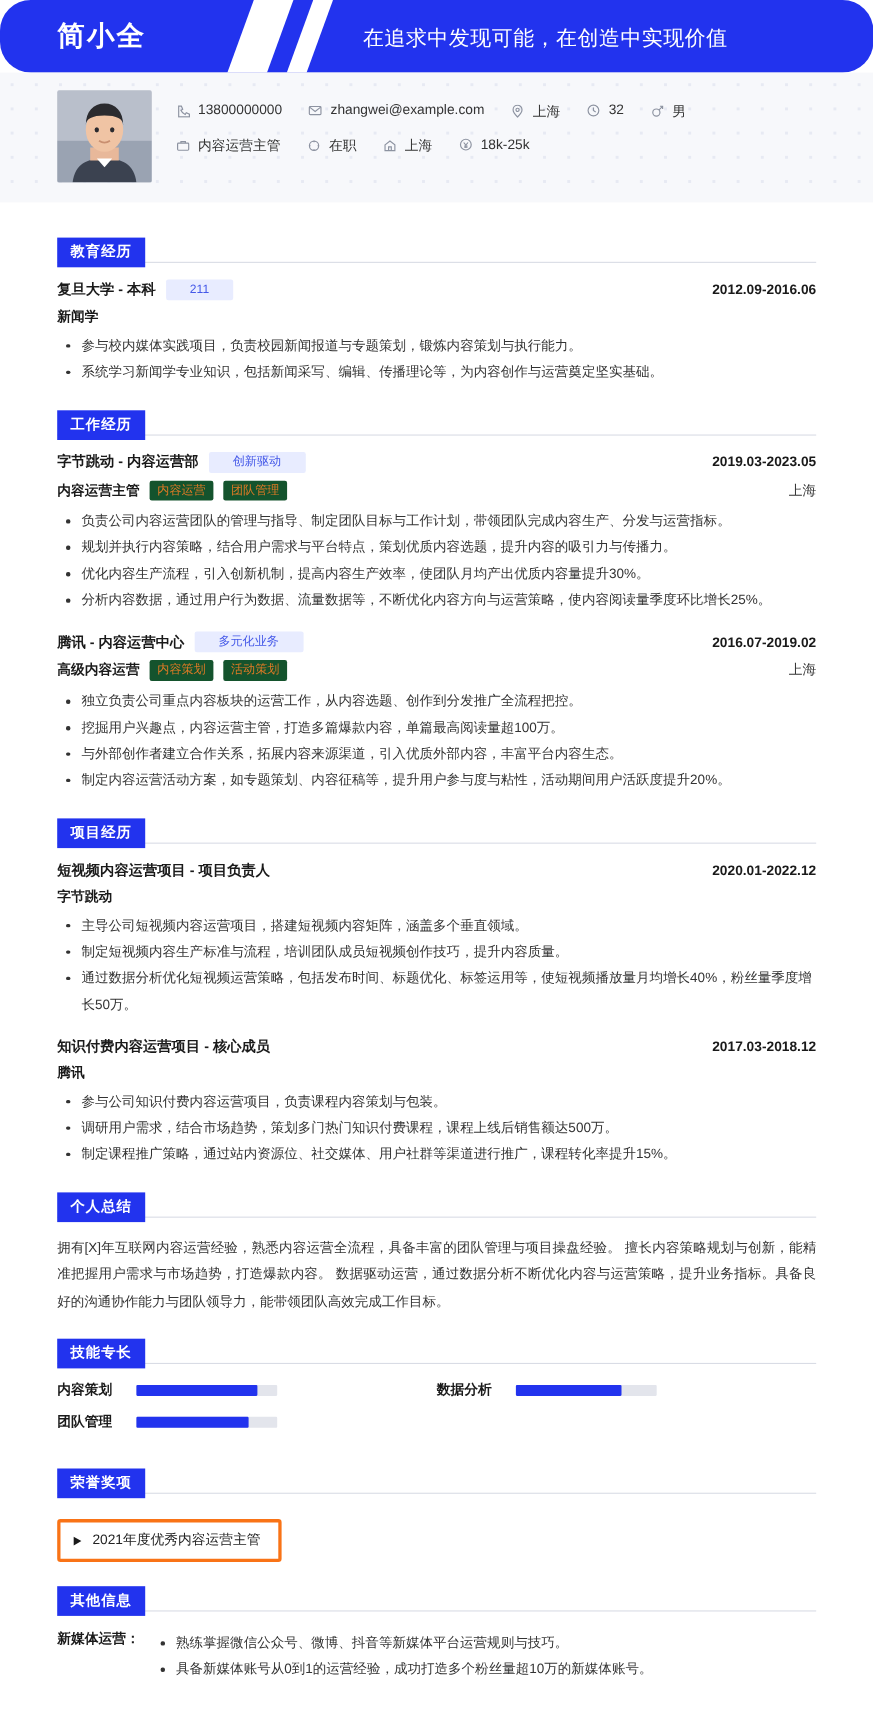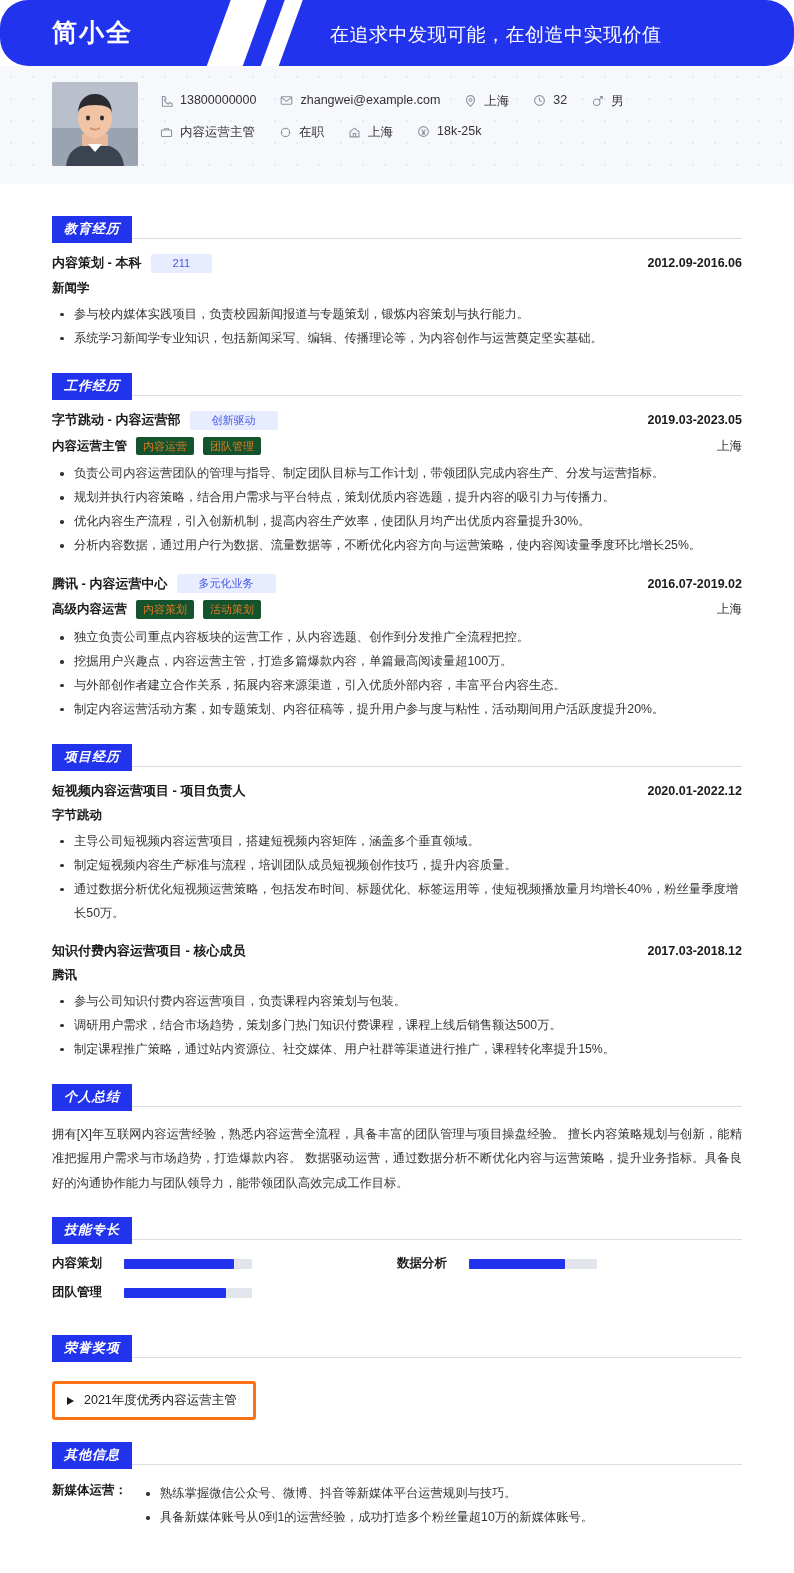--- a/index.html
+++ b/index.html
@@ -106,21 +106,20 @@
     color: #9aa0ad;
   }
   .info-item .ic svg { display:block; }
   
   .body { padding: 10px 52px 30px 52px; }
   .section { margin-top: 22px; }
   .sec-head {
     position: relative;
     height: 26px;
     margin-bottom: 12px;
-    font-style: italic;
   }
   .sec-title {
     display: inline-block;
     background: #2233ee;
     color: #fff;
     font-size: 13px;
     font-weight: bold;
     padding: 4px 12px 5px 12px;
     letter-spacing: 1px;
     position: relative;
@@ -395,21 +394,21 @@
   <div class="body">
 
     <div class="section">
       <div class="sec-head">
         <span class="sec-title">教育经历</span>
         <div class="sec-rule"></div>
       </div>
       <div class="entry">
         <div class="entry-line">
           <div class="entry-left">
-            <span class="entry-title">内容策划 - 本科</span>
+            <span class="entry-title">复旦大学 - 本科</span>
             <span class="tag-blue">211</span>
           </div>
           <span class="entry-date">2012.09-2016.06</span>
         </div>
         <div class="sub-line">新闻学</div>
         <ul class="bullets">
           <li>参与校内媒体实践项目，负责校园新闻报道与专题策划，锻炼内容策划与执行能力。</li>
           <li>系统学习新闻学专业知识，包括新闻采写、编辑、传播理论等，为内容创作与运营奠定坚实基础。</li>
         </ul>
       </div>

